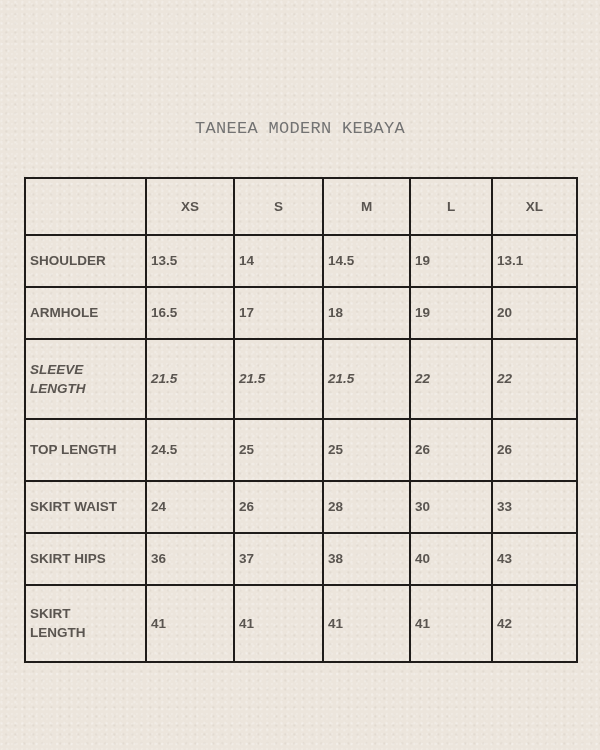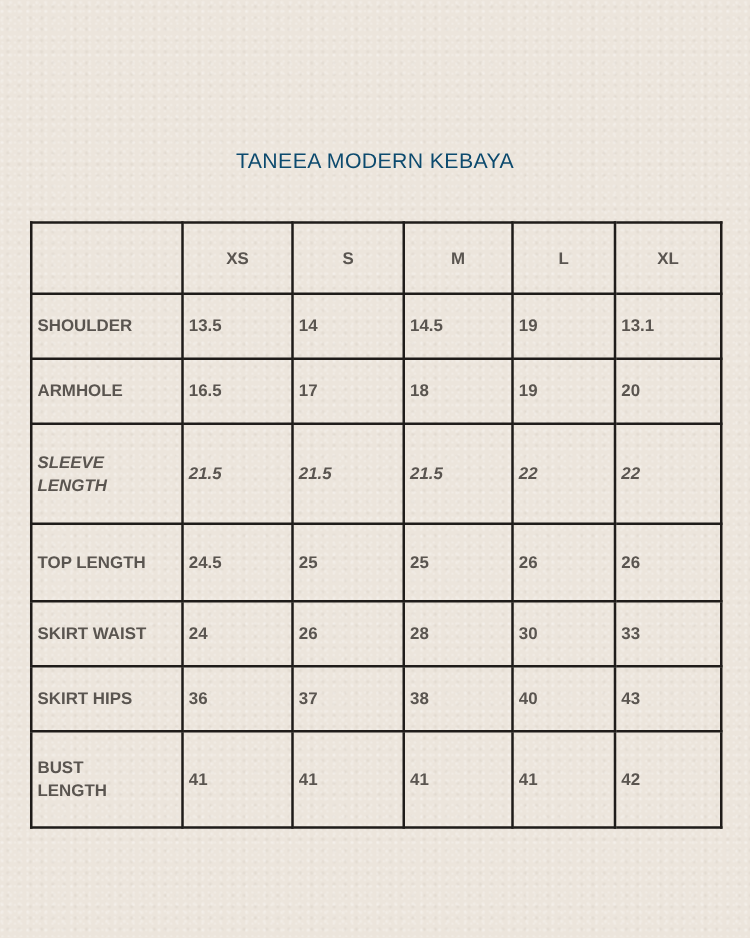--- a/index.html
+++ b/index.html
@@ -17,24 +17,24 @@
         radial-gradient(circle at 70% 60%, rgba(190,180,168,0.25) 0, rgba(190,180,168,0) 2px),
         radial-gradient(circle at 40% 80%, rgba(255,255,255,0.3) 0, rgba(255,255,255,0) 1.5px);
       background-size: 7px 7px, 9px 9px, 5px 5px;
     }
     .title {
       position: absolute;
       top: 119px;
       left: 0;
       width: 600px;
       text-align: center;
-      font-family: Liberation Sans, sans-serif;
+      font-family: Liberation Mono, monospace;
       font-size: 17px;
       letter-spacing: 0.3px;
-      color: #0c4a6e;
+      color: #737373;
     }
     table.size-table {
       position: absolute;
       left: 24px;
       top: 177px;
       width: 552px;
       height: 486px;
       border-collapse: collapse;
       table-layout: fixed;
       font-family: "Liberation Sans", sans-serif;
@@ -130,21 +130,21 @@
   <tr class="r-normal">
     <td>SKIRT HIPS</td>
     <td>36</td>
     <td>37</td>
     <td>38</td>
     <td>40</td>
     <td>43</td>
   </tr>
   <tr class="r-last">
     <td>
-      <div>BUST</div>
+      <div>SKIRT</div>
       <div>LENGTH</div>
     </td>
     <td>41</td>
     <td>41</td>
     <td>41</td>
     <td>41</td>
     <td>42</td>
   </tr>
 </tbody>
   </table>

